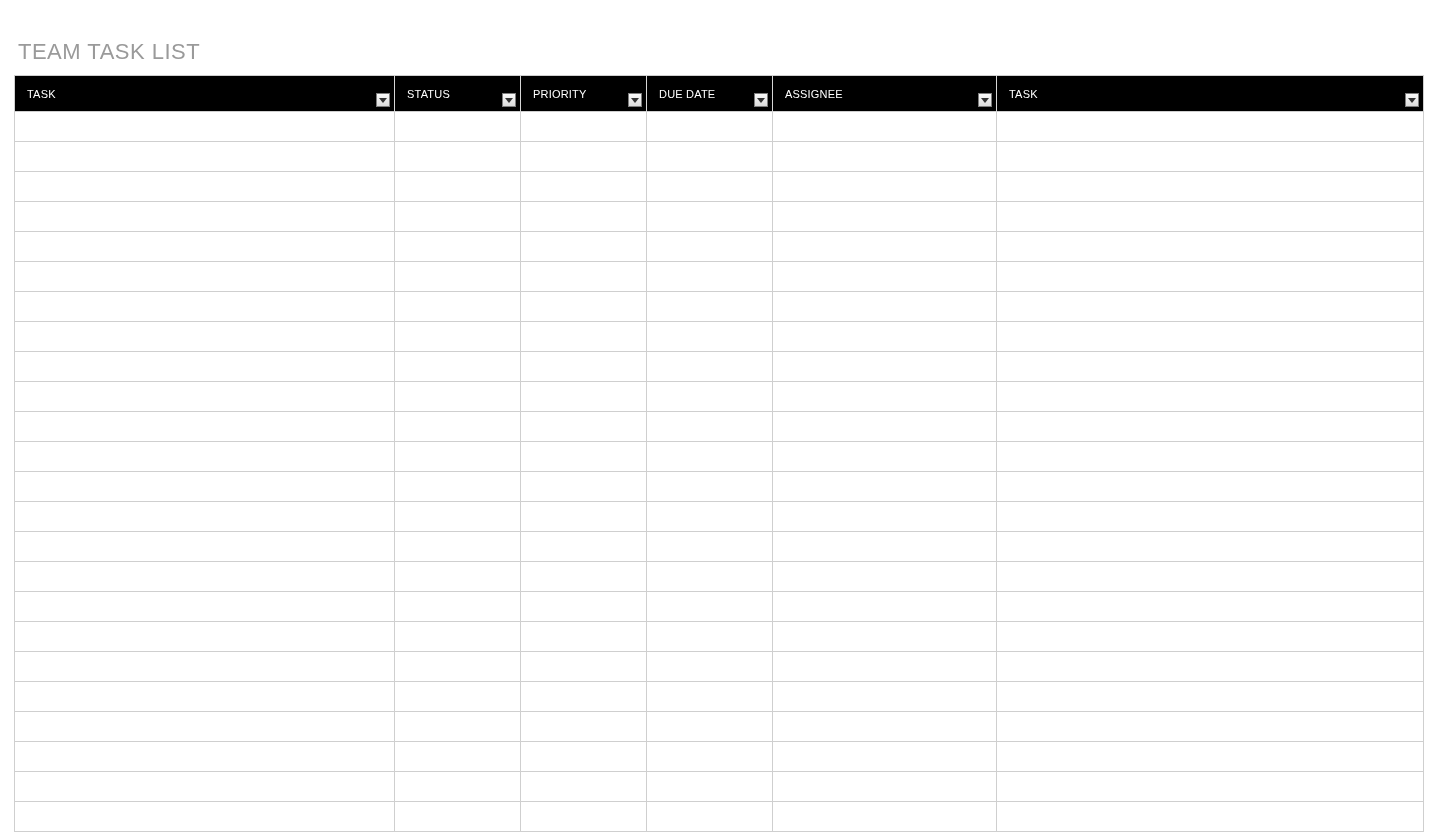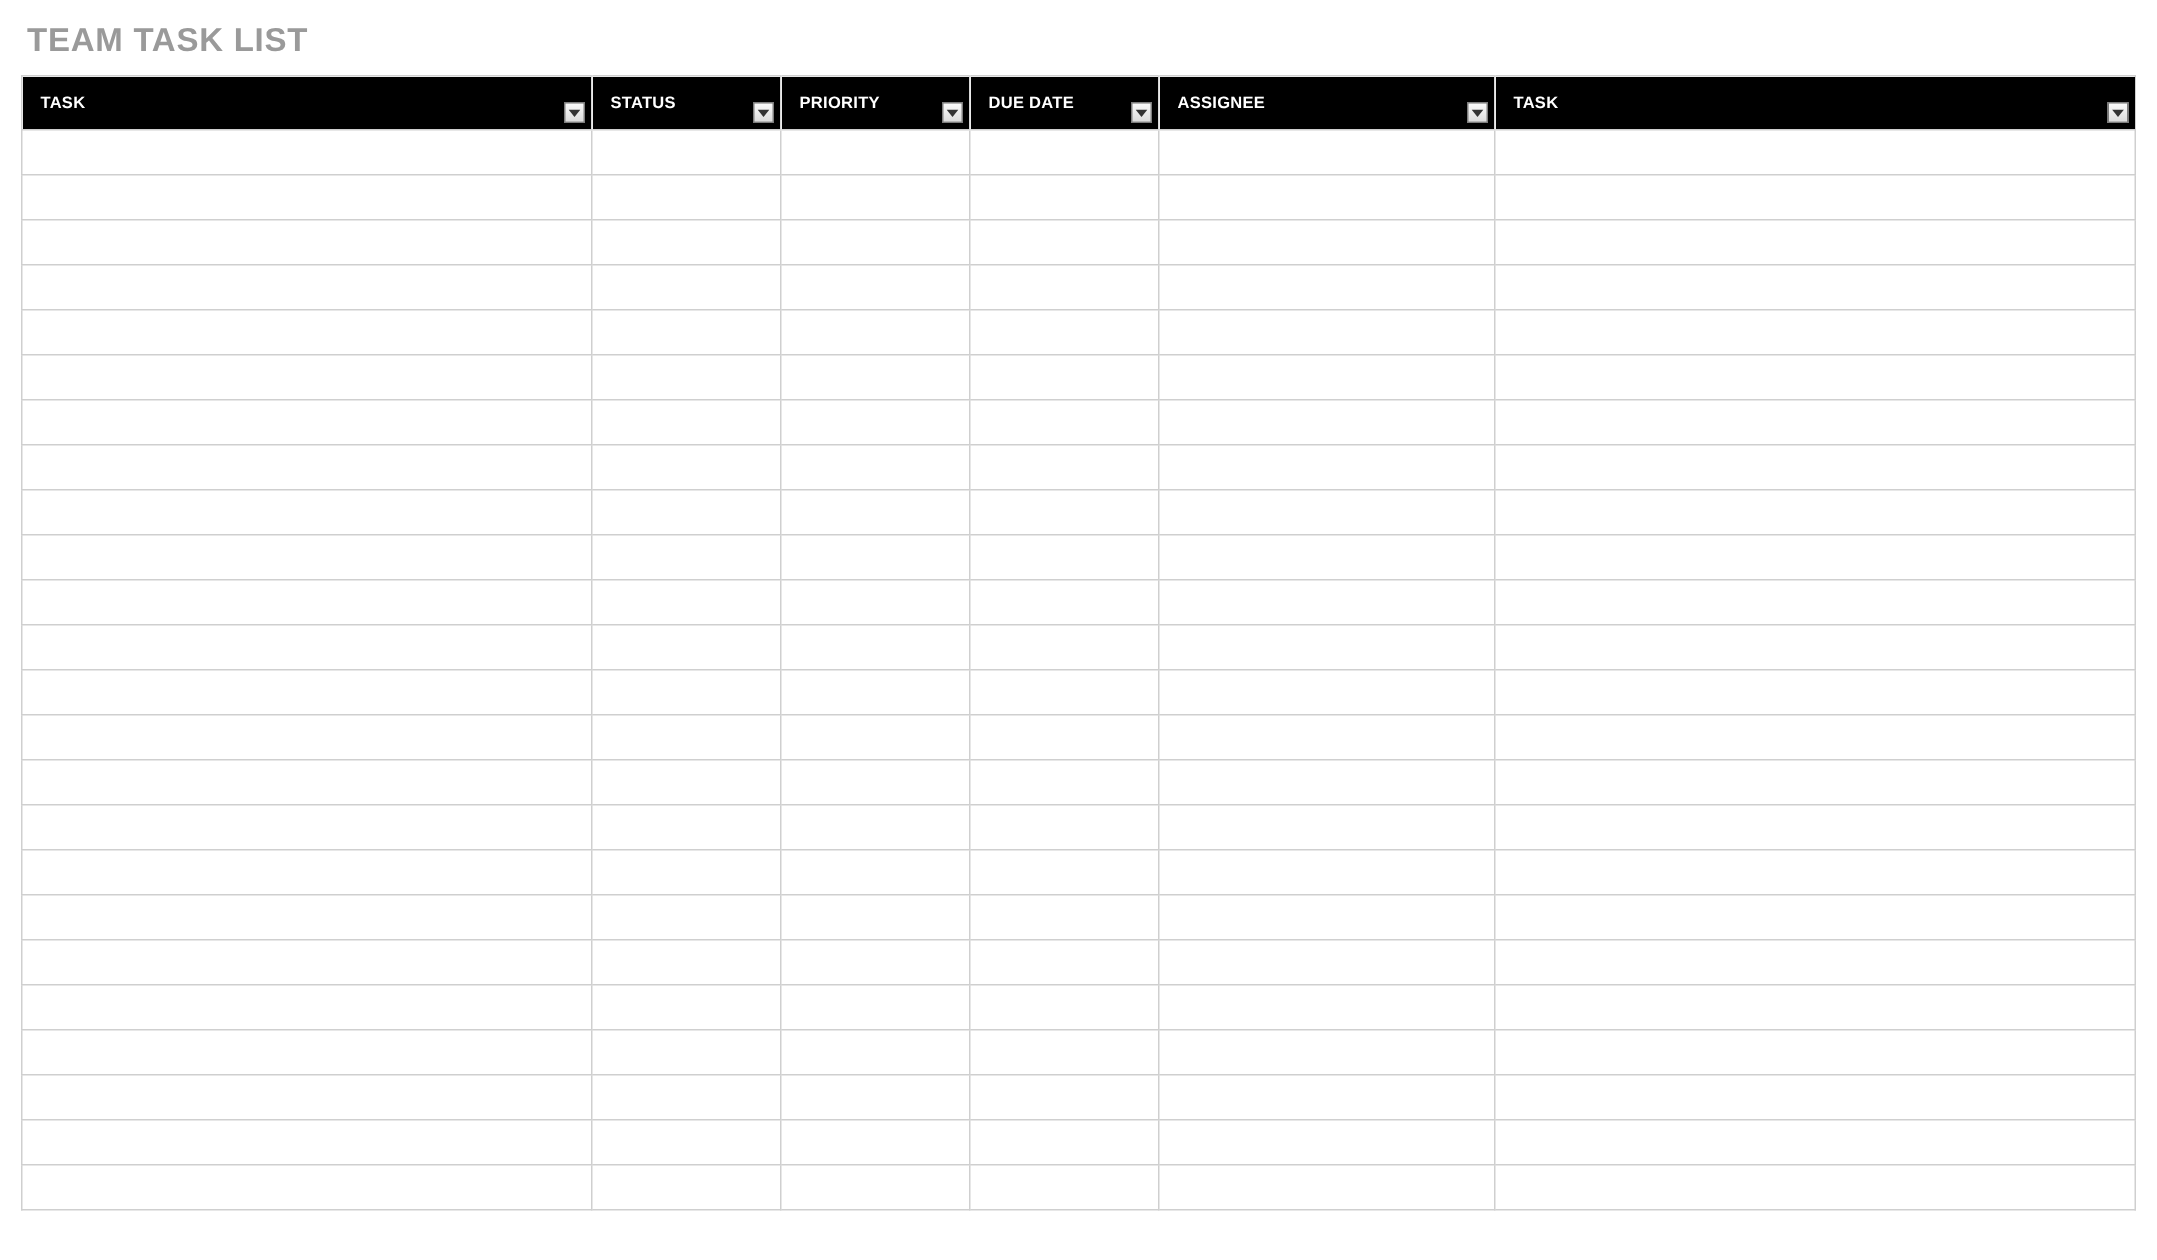--- a/index.html
+++ b/index.html
@@ -4,37 +4,38 @@
   <style>
     * { margin: 0; padding: 0; box-sizing: border-box; }
     body {
       font-family: Arial, Helvetica, sans-serif;
       background: #ffffff;
       padding: 14px;
       width: 1438px;
     }
     .page-title {
       font-size: 22px;
-      font-weight: 700;
+      font-weight: 400;
       color: #9a9a9a;
       letter-spacing: 0.5px;
       margin-bottom: 10px;
       margin-left: 4px;
+      margin-top: 25px;
     }
     .task-table {
       width: 100%;
       border-collapse: collapse;
       table-layout: fixed;
       border: 1px solid #cfcfcf;
     }
     .task-table th {
       background: #000000;
       color: #ffffff;
       font-size: 11px;
-      font-weight: 700;
+      font-weight: 400;
       text-align: left;
       padding: 10px 10px 10px 12px;
       border-right: 1px solid #d6d6d6;
       height: 36px;
       position: relative;
       letter-spacing: 0.2px;
     }
     .task-table th:last-child { border-right: none; }
     .filter-btn {
       position: absolute;

